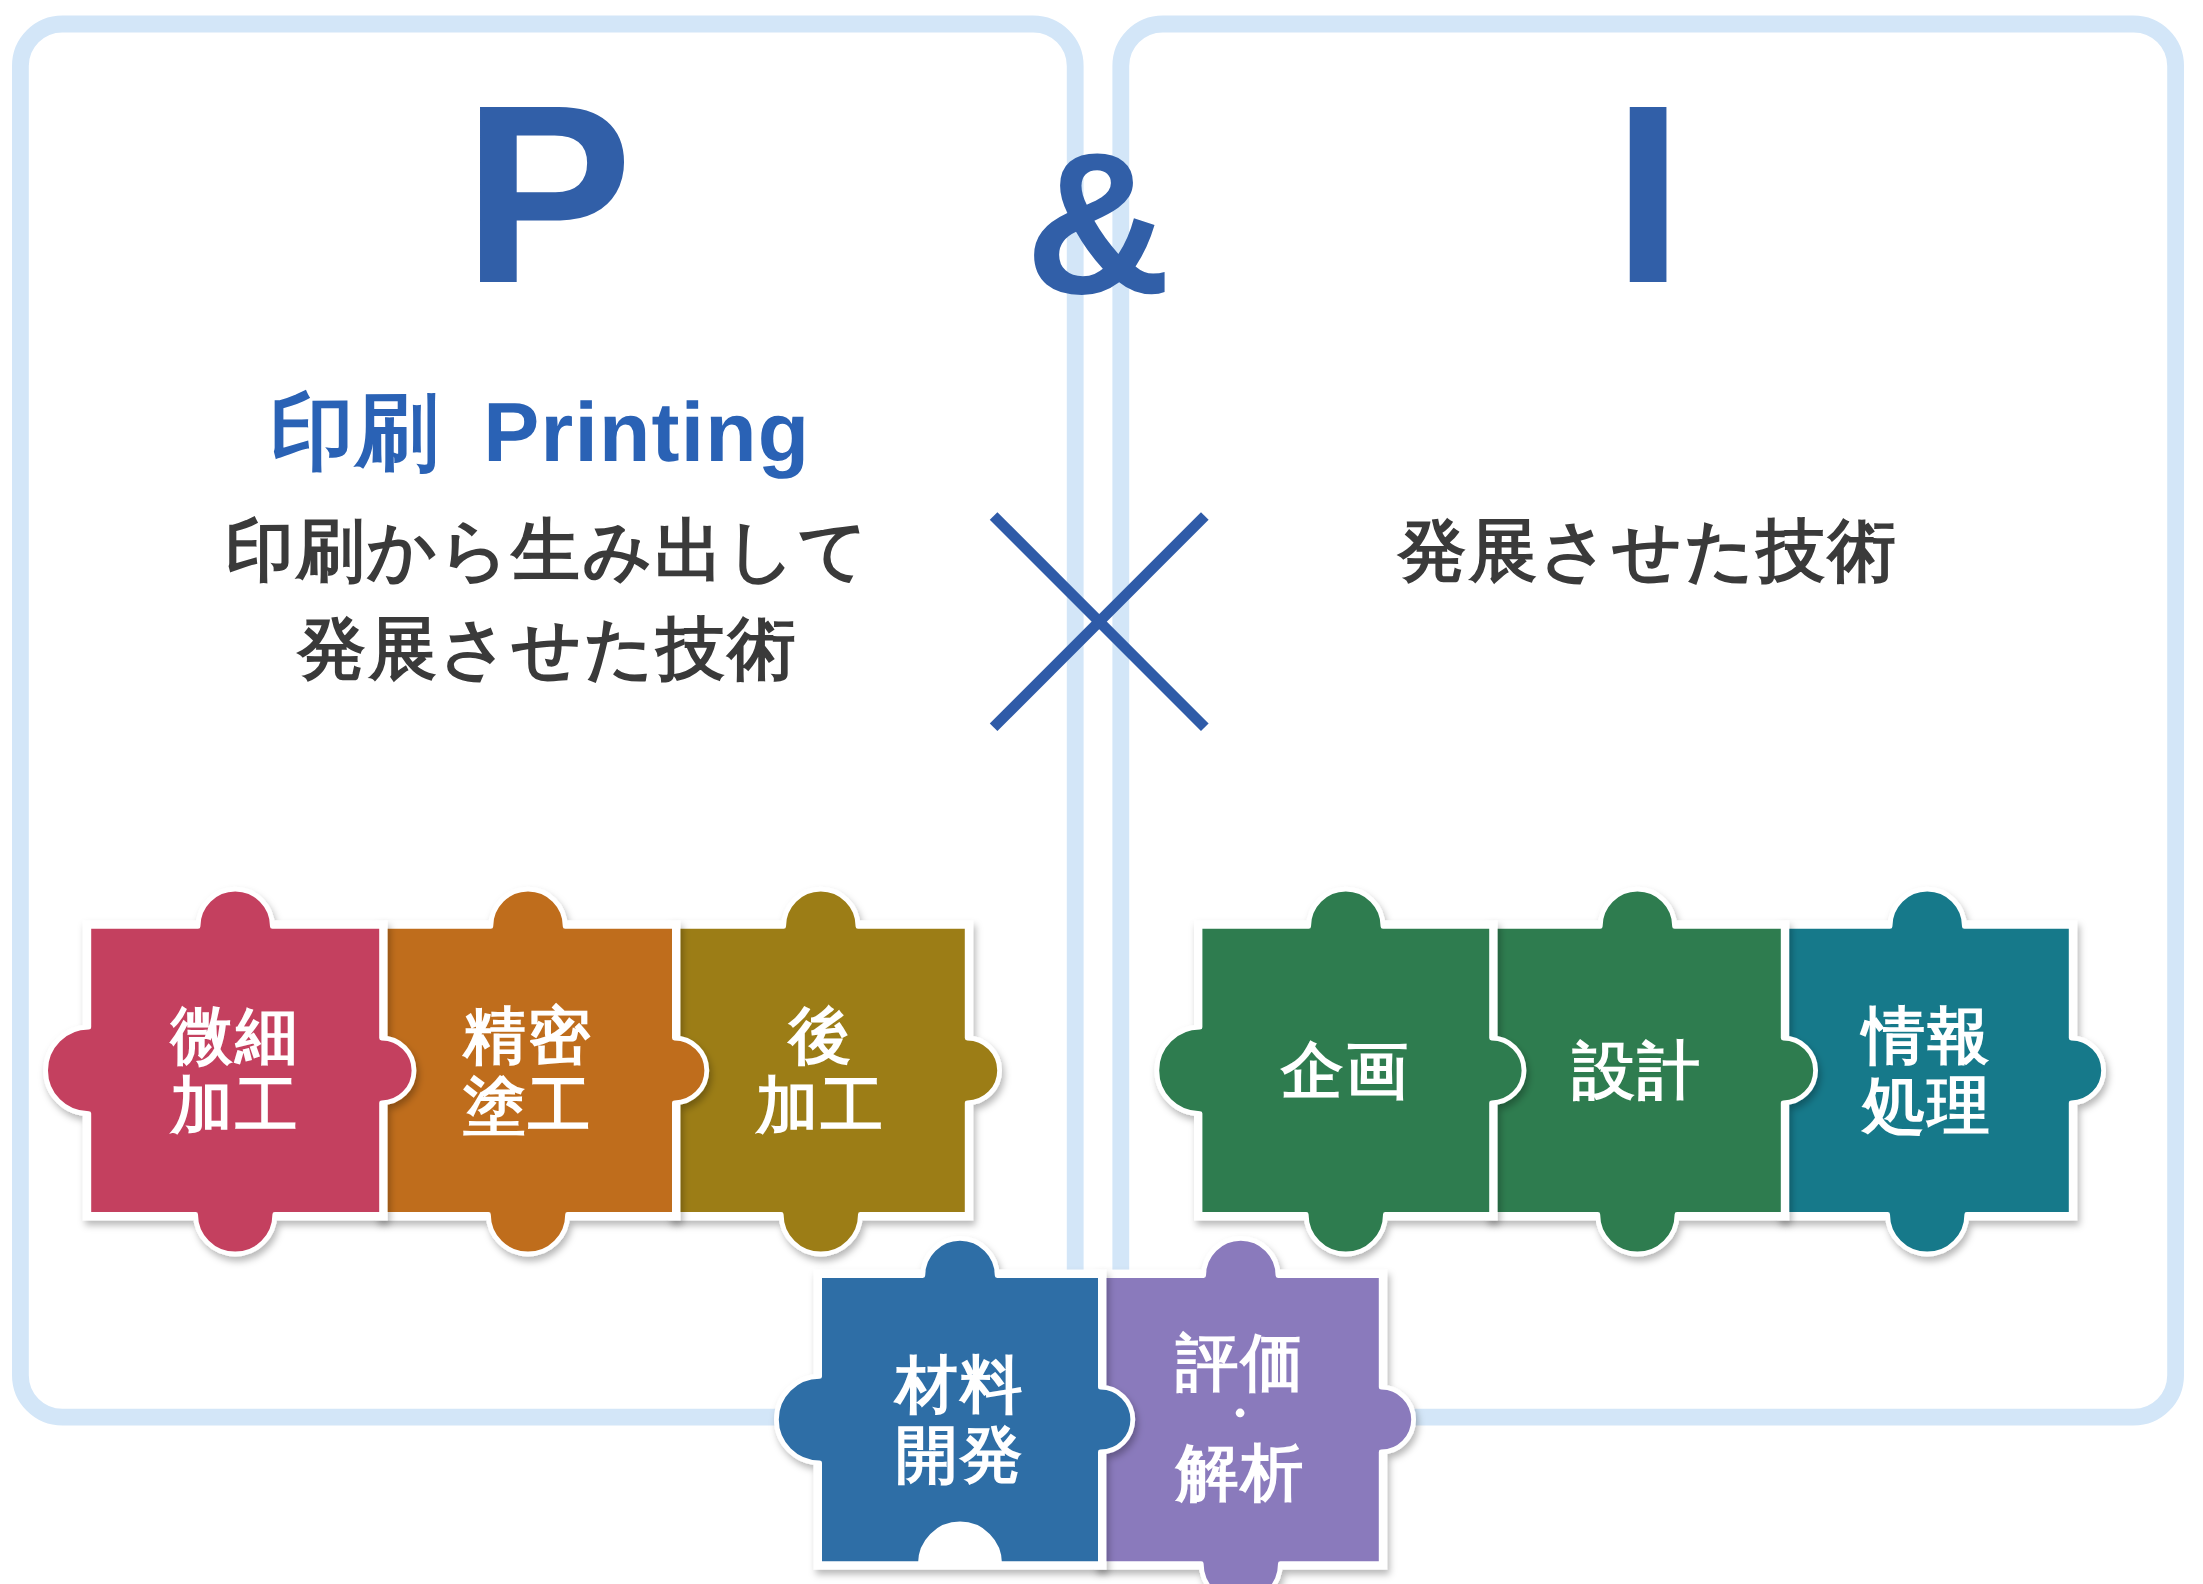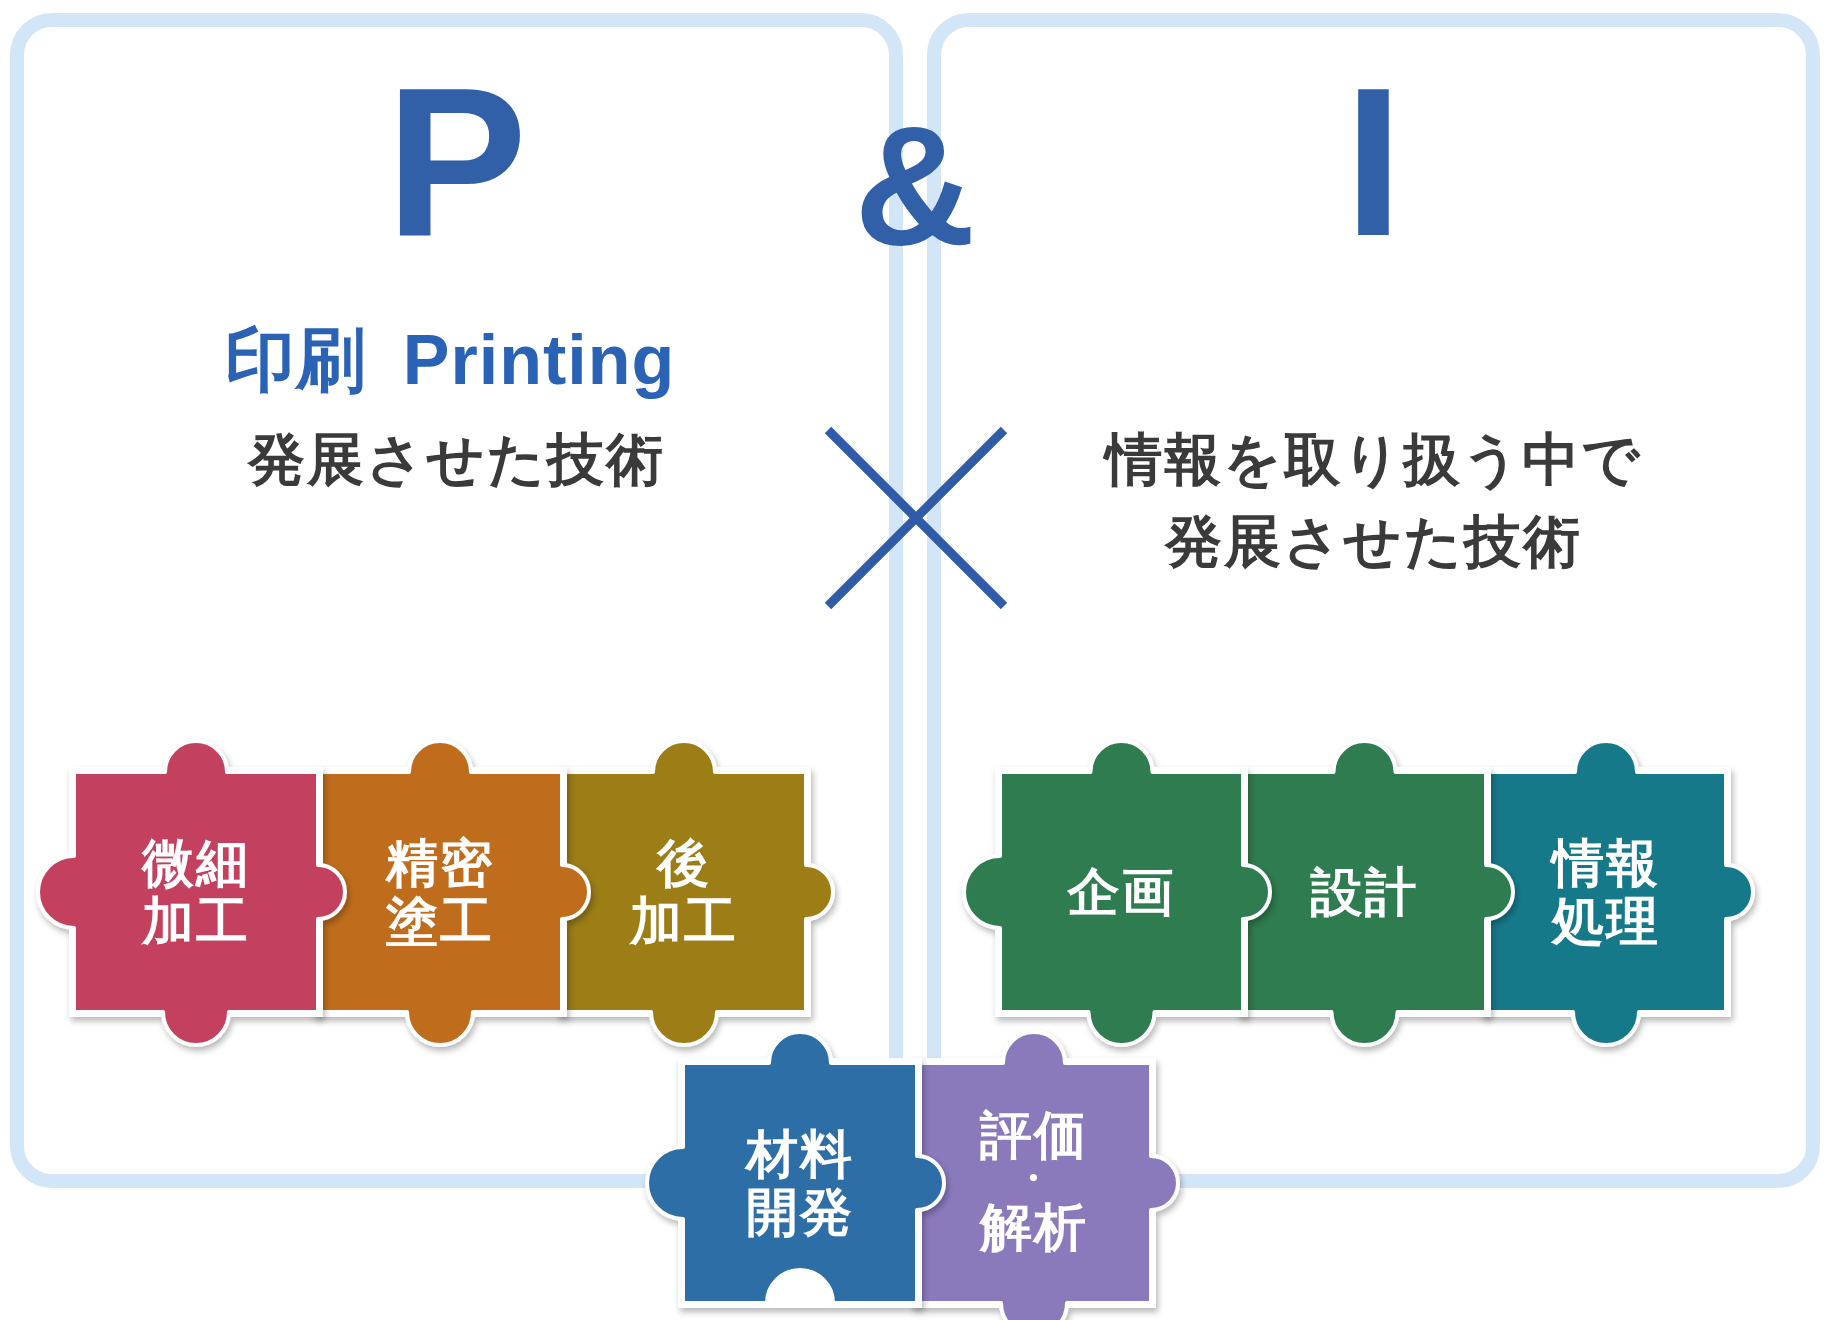--- a/index.html
+++ b/index.html
@@ -48,24 +48,24 @@
   <div class="panel panel-left"></div>
   <div class="panel panel-right"></div>
 
   <div class="big-letter p">P</div>
   <div class="amp">&amp;</div>
   <div class="big-letter i">I</div>
 
   <div class="heading heading-left"><span class="jp">印刷</span><span class="en">Printing</span></div>
 
   <div class="desc desc-left">
+    <div>印刷から生み出して</div>
     <div>発展させた技術</div>
   </div>
   <div class="desc desc-right">
-    <div>情報を取り扱う中で</div>
     <div>発展させた技術</div>
   </div>
 
   <svg class="overlay" id="x-svg" width="1836" height="1320" viewBox="0 0 1836 1320">
       <line x1="828" y1="430" x2="1004" y2="606" stroke="#2f5ba8" stroke-width="9" stroke-linecap="butt"></line>
       <line x1="1004" y1="430" x2="828" y2="606" stroke="#2f5ba8" stroke-width="9" stroke-linecap="butt"></line>
     </svg>
 
   <svg class="overlay" id="puzzle-svg" width="1836" height="1320" viewBox="0 0 1836 1320">
       <defs>

